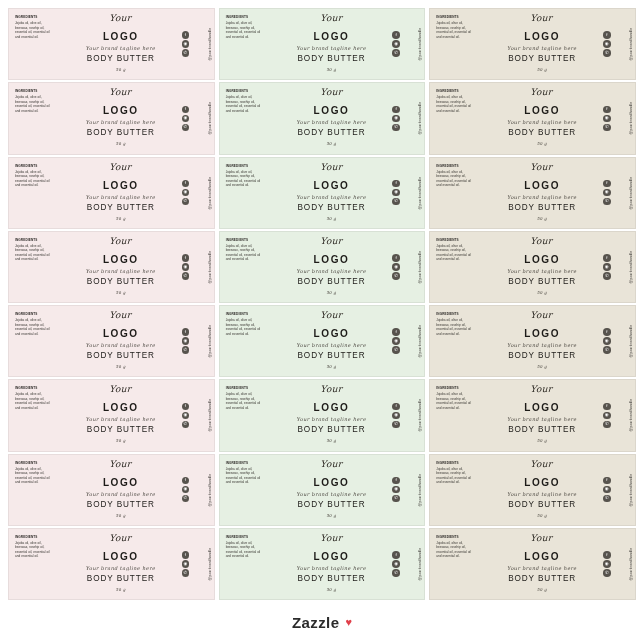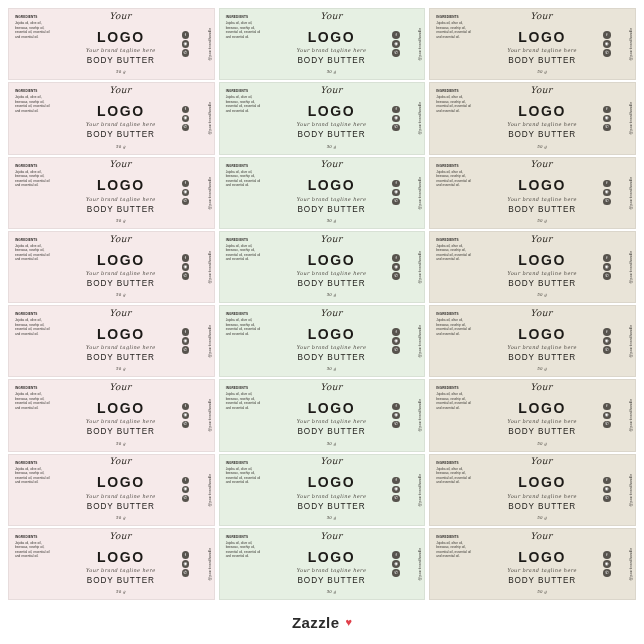--- a/index.html
+++ b/index.html
@@ -82,21 +82,21 @@
     font-family: "DejaVu Serif", serif;
     font-style: italic;
     font-size: 9px;
     color: #29251f;
     line-height: 1;
     letter-spacing: 0.3px;
     transform: skewX(-6deg);
     margin-bottom: 1px;
   }
   .logo-word {
-    font-size: 14px;
+    font-size: 10px;
     font-weight: bold;
     letter-spacing: 1.6px;
     color: #1d1b18;
     line-height: 1.05;
     margin-bottom: 2.5px;
     margin-top: 8px;
   }
   .tagline {
     font-family: "DejaVu Serif", serif;
     font-style: italic;

